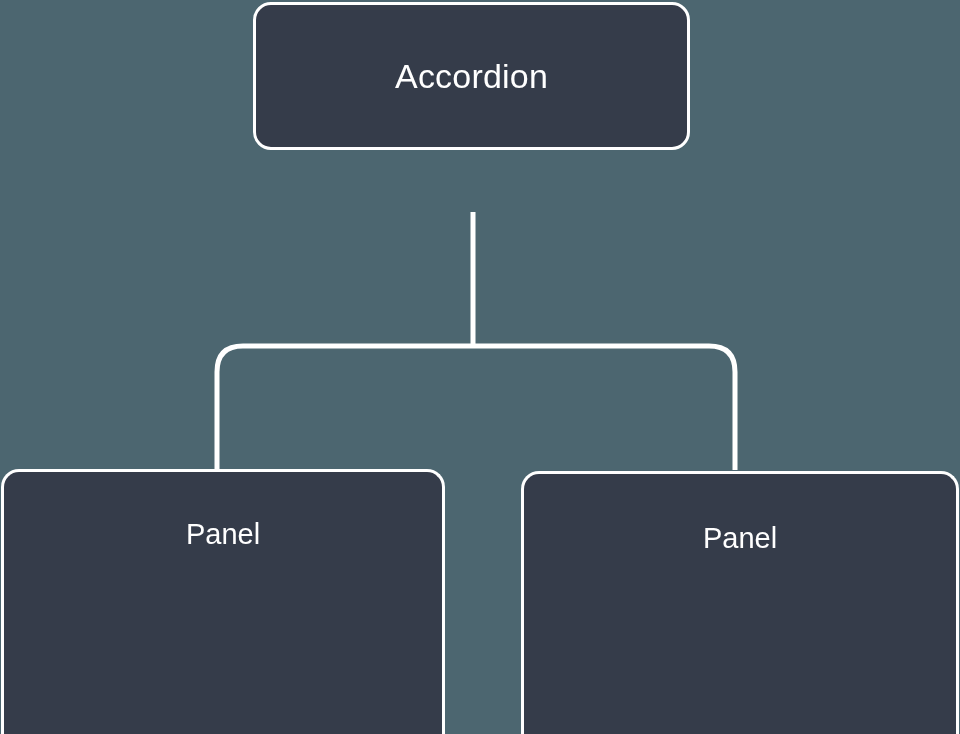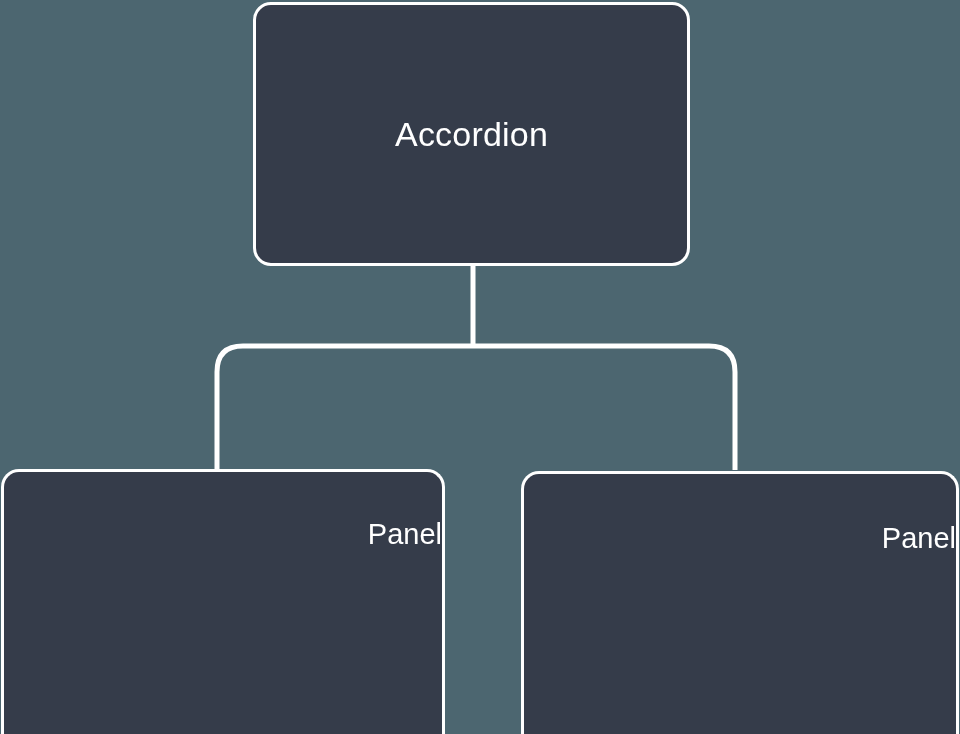--- a/index.html
+++ b/index.html
@@ -38,21 +38,21 @@
     background: #353b४9;
     background: #353c4a;
     border: 3px solid #ffffff;
     border-radius: 18px;
   }
 
   #root-node {
     left: 253px;
     top: 2px;
     width: 437px;
-    height: 264px;
+    height: 148px;
     display: flex;
     align-items: center;
     justify-content: center;
   }
 
   .node-title {
     color: #ffffff;
     font-size: 34px;
     font-weight: 400;
     letter-spacing: 0.2px;
@@ -76,21 +76,21 @@
     left: 521px;
     top: 471px;
     width: 438px;
     height: 263px;
   }
 
   .panel-title {
     position: absolute;
     left: 0;
     right: 0;
-    text-align: right;
+    text-align: center;
     color: #ffffff;
     font-size: 29px;
     font-weight: 400;
     line-height: 1;
   }
 
   #panel-node-0 .panel-title { top: 48px; }
   #panel-node-1 .panel-title { top: 50px; }
 </style>
 </head>

